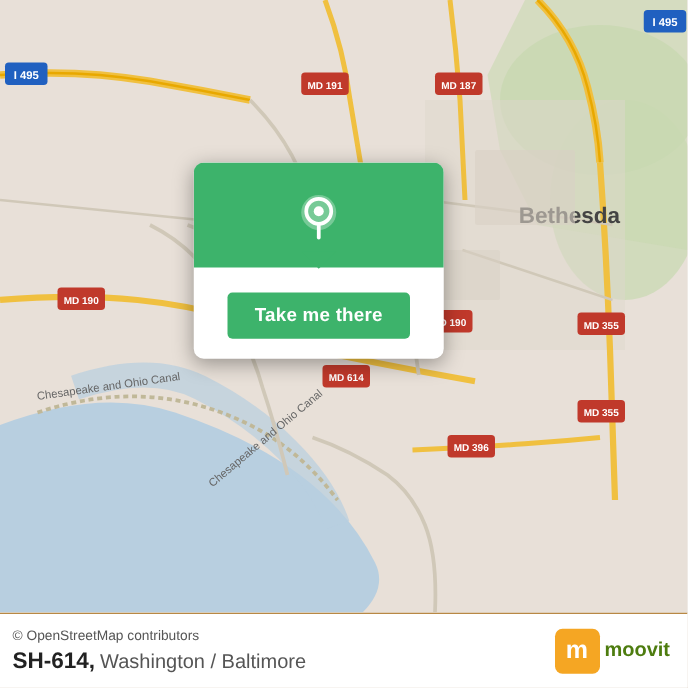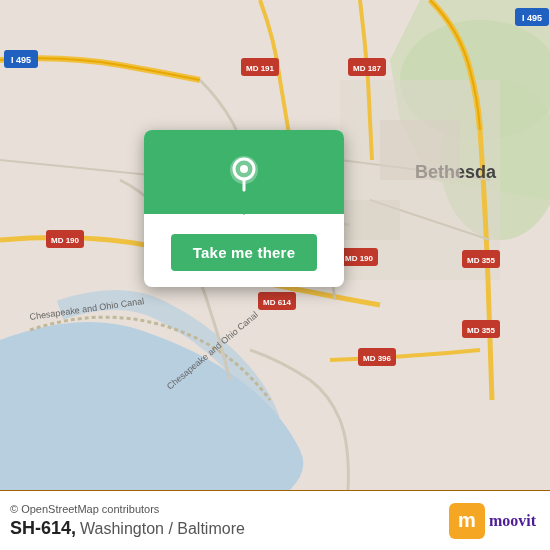--- a/index.html
+++ b/index.html
@@ -23,21 +23,21 @@
     
     #map-svg {
       width: 100%;
       height: 100%;
     }
 
     
     #popup-card {
       position: absolute;
       top: 130px;
-      left: 144px;
+      left: 155px;
       width: 200px;
       background: white;
       border-radius: 8px;
       box-shadow: 0 4px 16px rgba(0,0,0,0.35);
       display: flex;
       flex-direction: column;
       align-items: center;
       overflow: hidden;
     }
 
@@ -138,23 +138,22 @@
       width: 36px;
       height: 36px;
       display: flex;
       align-items: center;
       justify-content: center;
     }
 
     .moovit-text {
       font-size: 16px;
       font-weight: 700;
-      color: #4c1d95;
+      color: #4d7c0f;
       margin-left: 4px;
-      font-family: Liberation Serif, serif;
     }
   </style>
 </head>
 <body>
 
 <div id="map-container">
   
   <svg id="map-svg" viewBox="0 0 550 490" xmlns="http://www.w3.org/2000/svg">
 
     <rect width="550" height="490" fill="#e8e0d8"></rect>

